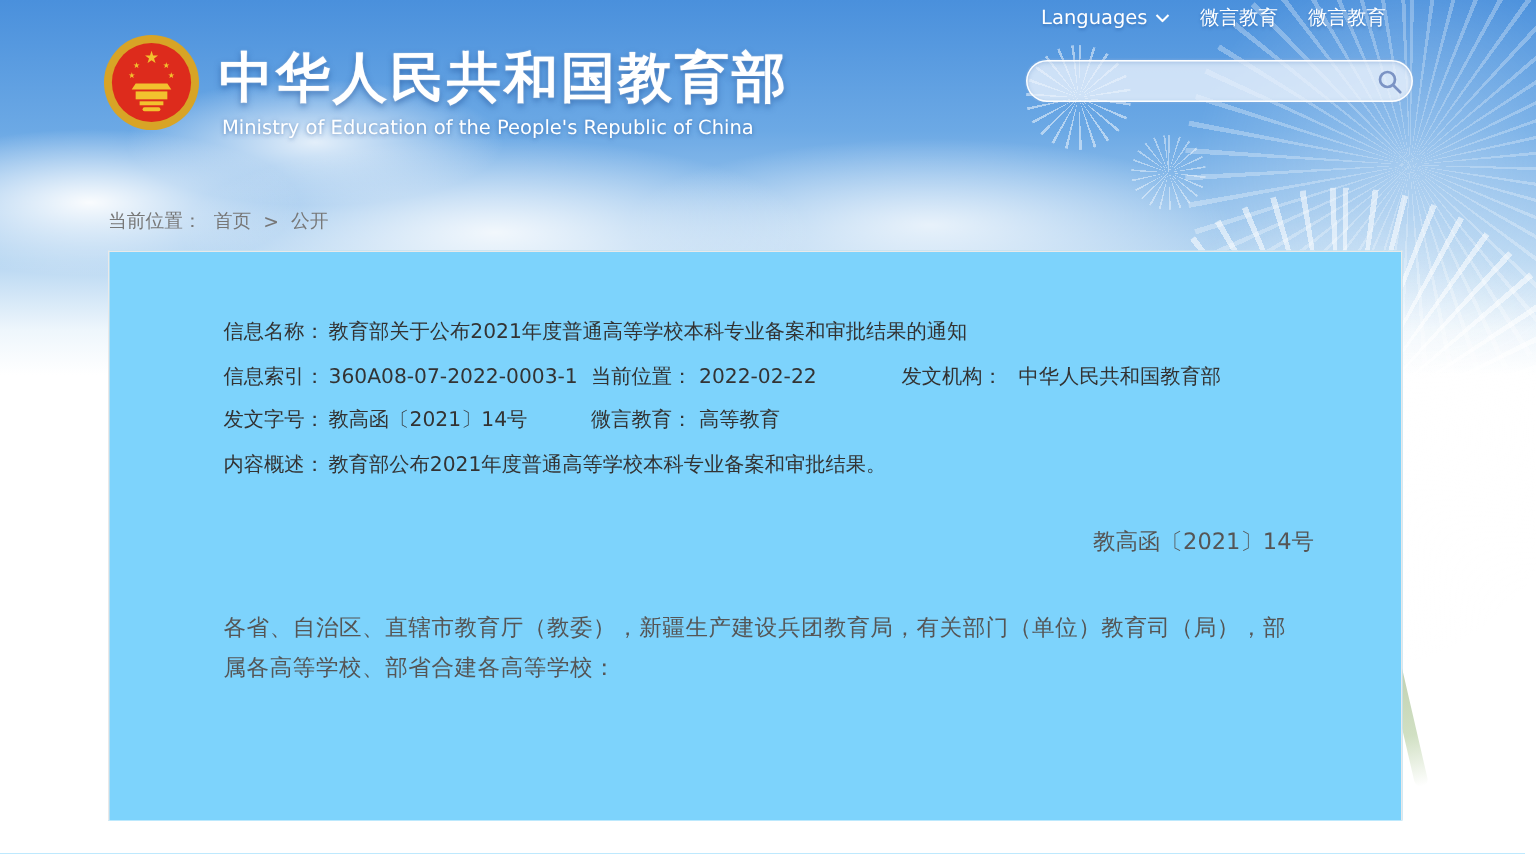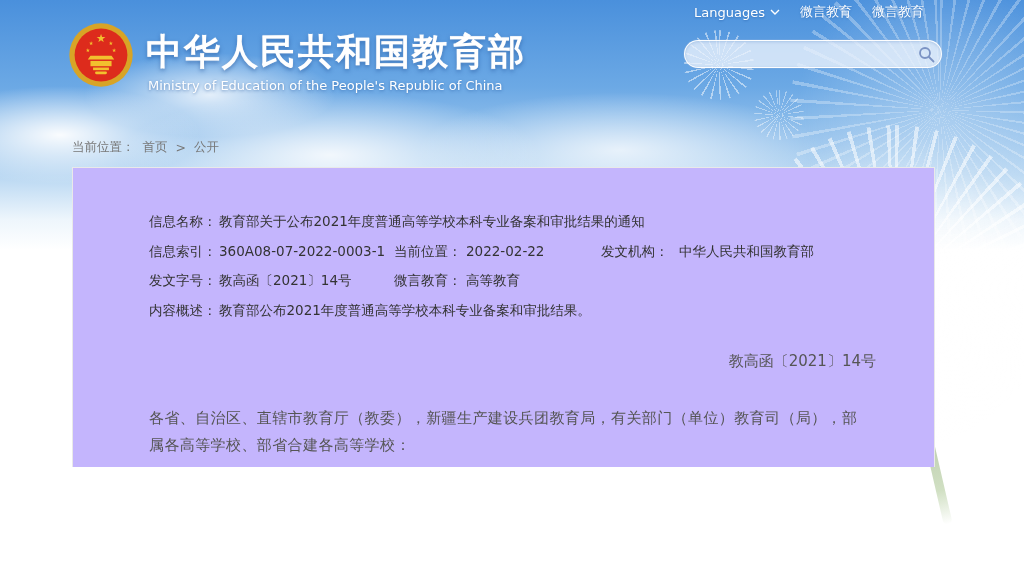--- a/index.html
+++ b/index.html
@@ -77,22 +77,22 @@
   .search-btn { width:30px; height:26px; border:none; background:transparent; cursor:pointer;
     display:flex; align-items:center; justify-content:center; }
   
   .breadcrumb {
     position:absolute; left:72px; top:139px; z-index:3;
     font-size:12.5px; color:#777; display:flex; gap:8px; align-items:center;
   }
   .breadcrumb .bc-link { color:#777; cursor:pointer; }
   
   .panel {
-    position:absolute; left:72px; top:167px; width:863px; height:300px; z-index:2;
-    background:#c4b5fd; border:1px solid #e9e9e9; border-bottom:none;
+    position:absolute; left:72px; top:167px; width:863px; height:380px; z-index:2;
+    background:#7dd3fc; border:1px solid #e9e9e9; border-bottom:none;
     padding:44px 74px 0 76px;
   }
   .meta-grid {
     display:grid; grid-template-columns:70px 175px 72px 135px 78px 1fr;
     row-gap:10px; font-size:13.5px; color:#333; line-height:1.45; white-space:nowrap;
   }
   .span-rest { grid-column:2 / 7; white-space:normal; }
   .doc-title { margin-top:42px; text-align:center; font-size:20px; line-height:30px;
     font-weight:bold; color:#333; }
   .doc-number { margin-top:32px; margin-right:-16px; text-align:right;

